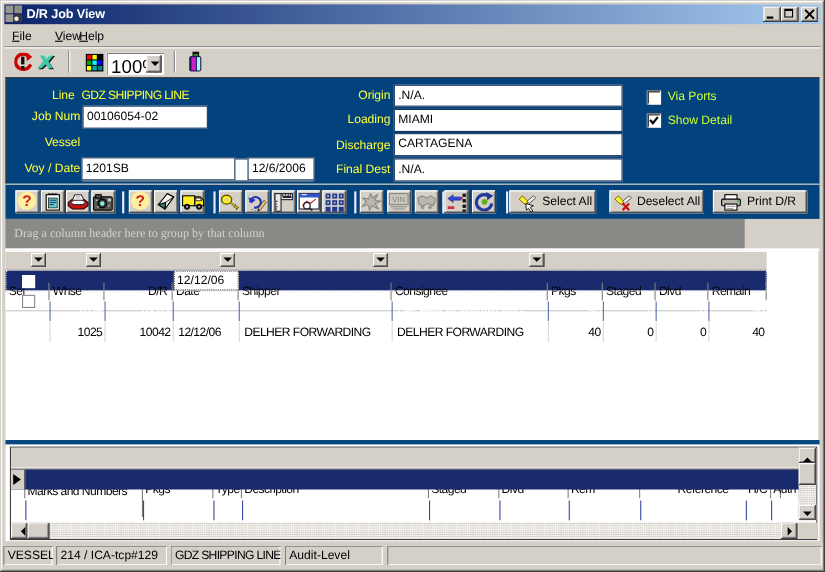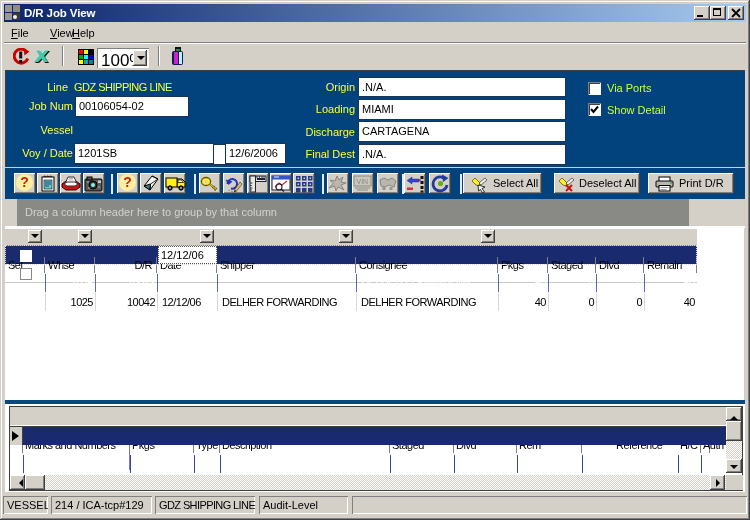--- a/index.html
+++ b/index.html
@@ -120,21 +120,21 @@
 <div class="abs" style="left:588px;top:103px;width:13px;height:13px;background:#fff;box-shadow:inset 1px 1px 0 #808080, inset -1px -1px 0 #fff, inset 2px 2px 0 #404040;">
 <svg width="13" height="13" viewBox="0 0 13 13">
       <path d="M3 6 L5.5 9 L10 3.5" fill="none" stroke="#000" stroke-width="2"></path>
     </svg>
 </div>
 <div class="abs" style="left:607px;top:104px;color:#ccff33;">Show Detail</div>
 
 <div class="abs" style="left:5px;top:167px;width:740px;height:32px;background:#03437d;border-top:1px solid #d4d0c8;"></div>
 <div id="tb2"></div>
 
-<div class="abs" style="left:17px;top:199px;width:672px;height:27px;background:#898985;color:#d2d2ce;line-height:27px;padding-left:8px;">Drag a column header here to group by that column</div>
+<div class="abs" style="left:5px;top:199px;width:672px;height:27px;background:#898985;color:#d2d2ce;line-height:27px;padding-left:8px;font-family:Liberation Serif, serif;">Drag a column header here to group by that column</div>
 
 <div class="abs" style="left:5px;top:226px;width:740px;height:2px;background:#fff;"></div>
 <div class="abs" style="left:5px;top:226px;width:739px;height:174px;background:#fff;"></div>
 
 <div class="abs" style="left:5px;top:228px;width:692px;height:17px;background:#d4d0c8;border-top:1px solid #fff;"></div>
 <div id="ghead"></div>
 
 <div class="abs" style="left:5px;top:246px;width:692px;height:18px;background:#1a2a6e;"></div>
 <div class="abs" style="left:5px;top:245px;width:692px;height:20px;border:1px dotted #dcdcdc;z-index:5;"></div>
 <div id="grow1"></div>
@@ -372,21 +372,21 @@
 <div class="cell" style="left:157px;top:265px;width:60px;height:18px;line-height:18px;color:#000;border-left:1px solid #d8d8d8;padding-left:4px;">12/12/06</div>
 <div class="cell" style="left:217px;top:265px;width:139px;height:18px;line-height:18px;color:#000;border-left:1px solid #d8d8d8;padding-left:4px;">DELHER FORWARDING</div>
 <div class="cell" style="left:356px;top:265px;width:142px;height:18px;line-height:18px;color:#000;border-left:1px solid #d8d8d8;padding-left:4px;">DELHER FORWARDING</div>
 <div class="cell" style="left:498px;top:265px;width:50px;height:18px;line-height:18px;color:#000;border-left:1px solid #d8d8d8;text-align:right;padding-right:2px;">40</div>
 <div class="cell" style="left:548px;top:265px;width:48px;height:18px;line-height:18px;color:#000;border-left:1px solid #d8d8d8;text-align:right;padding-right:2px;">0</div>
 <div class="cell" style="left:596px;top:265px;width:48px;height:18px;line-height:18px;color:#000;border-left:1px solid #d8d8d8;text-align:right;padding-right:2px;">0</div>
 <div class="cell" style="left:644px;top:265px;width:53px;height:18px;line-height:18px;color:#000;border-left:1px solid #d8d8d8;text-align:right;padding-right:2px;">40</div>
 <div class="abs" style="left:20px;top:268px;width:12px;height:12px;background:#fff;border:1px solid #888;"></div>
 <div class="abs" style="left:10px;top:407px;width:717px;height:18px;background:#d4d0c8;"></div>
 <div class="cell" style="left:10px;top:408px;width:13px;height:17px;line-height:17px;border-right:1px solid #808080;border-top:1px solid #fff;padding-left:2px;color:#000;"></div>
-<div class="cell" style="left:23px;top:408px;width:107px;height:34px;line-height:17px;border-right:1px solid #808080;border-top:1px solid #d946ef;padding-left:2px;color:#000;">Marks and Numbers</div>
+<div class="cell" style="left:23px;top:408px;width:107px;height:34px;line-height:17px;border-right:1px solid #808080;border-top:3px solid #d946ef;padding-left:2px;color:#000;">Marks and Numbers</div>
 <div class="cell" style="left:130px;top:408px;width:64px;height:17px;line-height:17px;border-right:1px solid #808080;border-top:1px solid #fff;padding-left:2px;color:#000;">Pkgs</div>
 <div class="cell" style="left:194px;top:408px;width:26px;height:17px;line-height:17px;border-right:1px solid #808080;border-top:1px solid #fff;padding-left:2px;color:#000;">Type</div>
 <div class="cell" style="left:220px;top:408px;width:170px;height:17px;line-height:17px;border-right:1px solid #808080;border-top:1px solid #fff;padding-left:2px;color:#000;">Description</div>
 <div class="cell" style="left:390px;top:408px;width:64px;height:17px;line-height:17px;border-right:1px solid #808080;border-top:1px solid #fff;padding-left:2px;color:#000;">Staged</div>
 <div class="cell" style="left:454px;top:408px;width:63px;height:17px;line-height:17px;border-right:1px solid #808080;border-top:1px solid #fff;padding-left:2px;color:#000;">Dlvd</div>
 <div class="cell" style="left:517px;top:408px;width:65px;height:17px;line-height:17px;border-right:1px solid #808080;border-top:1px solid #fff;padding-left:2px;color:#000;">Rem</div>
 <div class="cell" style="left:614px;top:408px;width:96px;height:17px;line-height:17px;border-right:1px solid #808080;border-top:1px solid #fff;padding-left:2px;color:#000;">Reference</div>
 <div class="cell" style="left:678px;top:408px;width:23px;height:17px;line-height:17px;border-right:1px solid #808080;border-top:1px solid #fff;padding-left:2px;color:#000;">H/C</div>
 <div class="cell" style="left:701px;top:408px;width:26px;height:17px;line-height:17px;border-right:1px solid #808080;border-top:1px solid #fff;padding-left:2px;color:#000;">Auth</div>
 <div class="abs" style="left:10px;top:426px;width:717px;height:1px;background:#404040;"></div>

